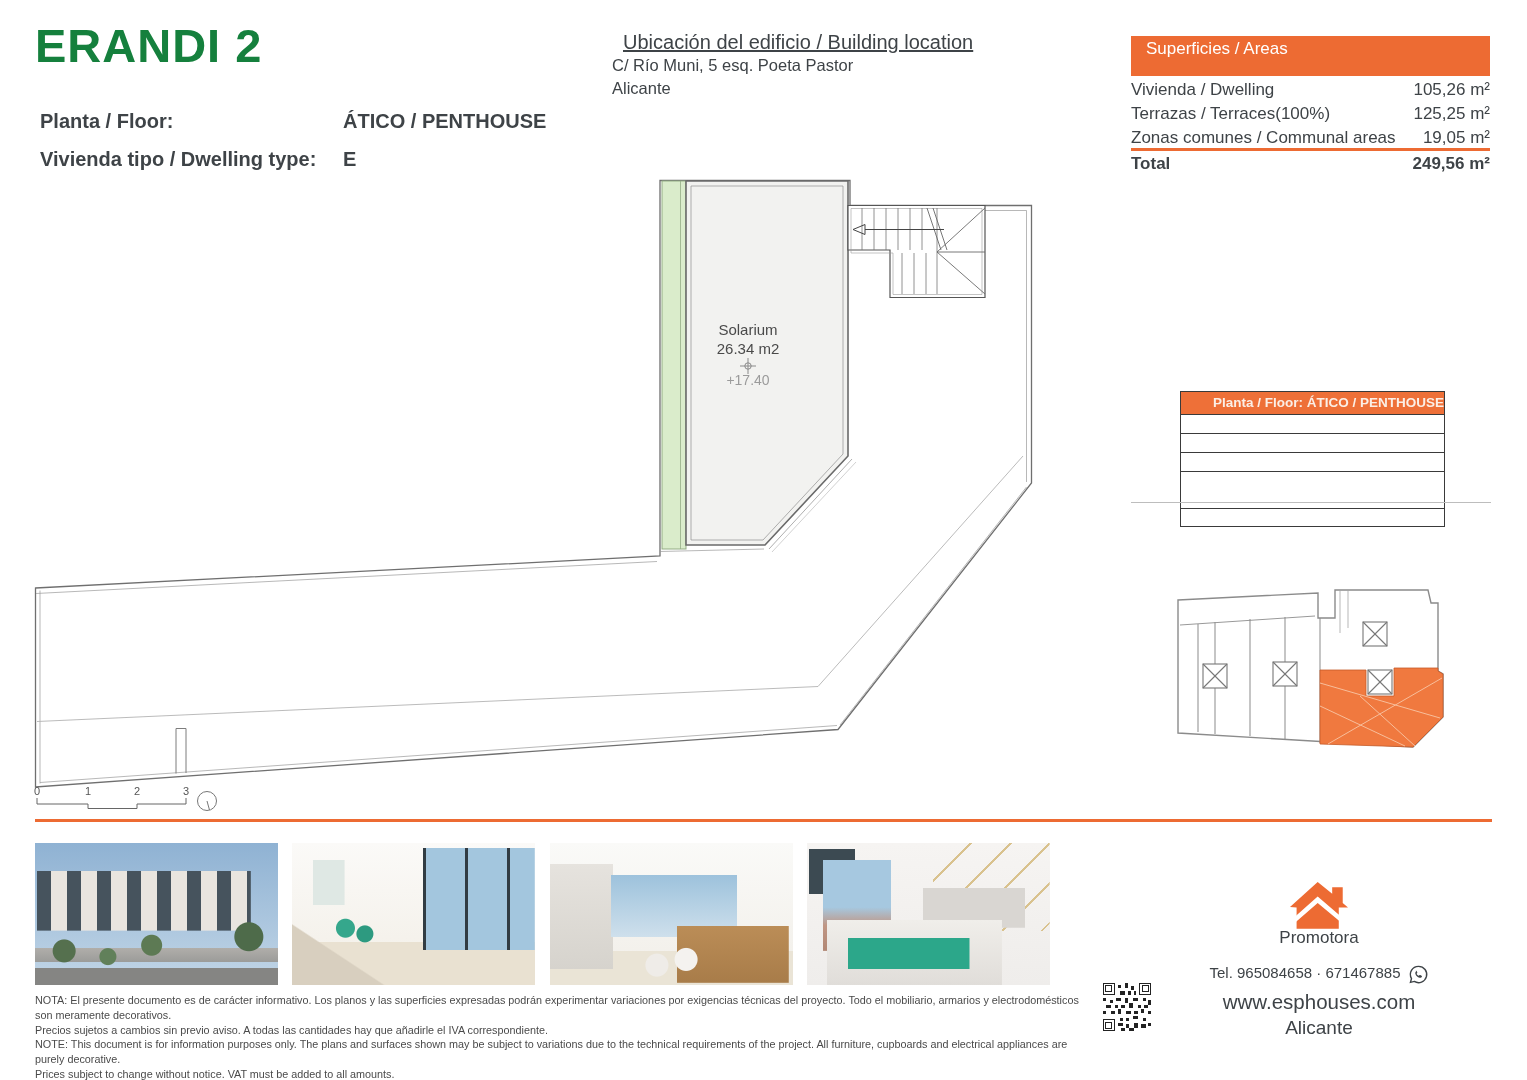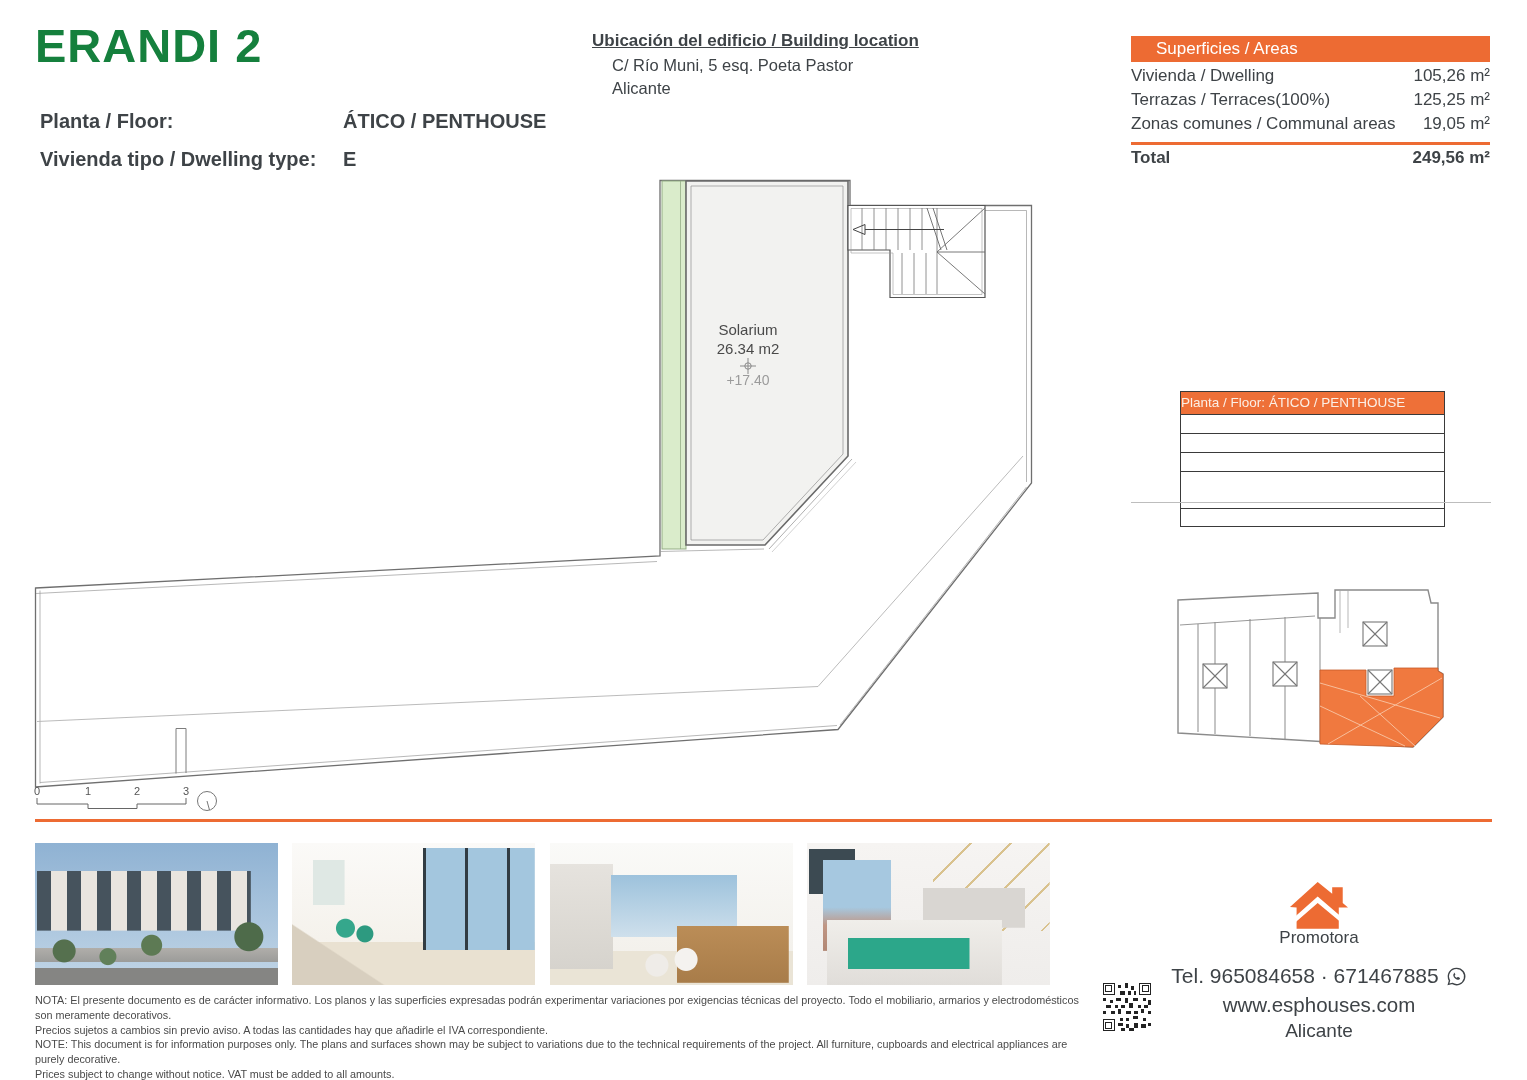--- a/index.html
+++ b/index.html
@@ -4,41 +4,41 @@
 <style>
   html,body{margin:0;padding:0;background:#ffffff;}
   .page{position:relative;width:1527px;height:1080px;background:#fff;overflow:hidden;
         font-family:"Liberation Sans",sans-serif;color:#3E4347;}
   .abs{position:absolute;}
 
   
   .brand-title{left:35px;top:18px;font-size:47px;font-weight:800;color:#15803d;letter-spacing:1px;}
   .meta-label{font-size:20px;font-weight:700;color:#3E4347;}
   .meta-value{font-size:20px;font-weight:700;color:#3E4347;}
-  .loc-title{left:592px;top:31px;font-size:17px;font-weight:700;text-decoration:underline;}
+  .loc-title{left:623px;top:31px;font-size:20px;font-weight:400;text-decoration:underline;}
   .loc-line1{left:612px;top:56px;font-size:16.5px;}
   .loc-line2{left:612px;top:79px;font-size:16.5px;}
 
   
   .areas{left:1131px;top:36px;width:359px;}
-  .areas-header{height:26px;background:#ED6B33;color:#fff;font-size:17px;line-height:26px;padding-left:25px;}
+  .areas-header{height:40px;background:#ED6B33;color:#fff;font-size:17px;line-height:26px;padding-left:15px;}
   .areas-row{height:24px;display:flex;justify-content:space-between;align-items:flex-end;font-size:17px;}
   .areas-row .v{font-variant-numeric:tabular-nums;}
   .areas-total{height:26px;display:flex;justify-content:space-between;align-items:center;
-               font-size:17px;font-weight:700;border-top:3px solid #ED6B33;margin-top:8px;}
+               font-size:17px;font-weight:700;border-top:3px solid #ED6B33;margin-top:0;}
 
   
   .room-label{left:688px;top:320px;width:120px;text-align:center;font-size:15px;color:#4a4a4a;line-height:19px;}
   .level-label{left:688px;top:372px;width:120px;text-align:center;font-size:14px;color:#9b9b9b;}
   .tick{font-size:11px;color:#555;width:10px;text-align:center;}
 
   
   .unit-table{left:1180px;top:391px;width:263px;border:1px solid #3a3a3a;background:#fff;}
-  .unit-header{height:22px;background:#EE7038;color:#FBEFE6;font-size:13.5px;font-weight:400;
-               text-align:left;line-height:22px;}
+  .unit-header{height:22px;background:#EE7038;color:#FBEFE6;font-size:13.5px;font-weight:700;
+               text-align:right;line-height:22px;}
   .unit-row{border-top:1px solid #3a3a3a;}
   .gray-rule{left:1131px;top:502px;width:360px;height:1px;background:#bdbdbd;}
 
   .divider{left:35px;top:819px;width:1457px;height:3px;background:#ED6B33;}
 
   
   .photo{top:843px;width:243px;height:142px;overflow:hidden;background:#e9e6e0;}
   .photo-1{left:35px;background:
     radial-gradient(circle at 12% 76%, #55704e 0 11px, rgba(0,0,0,0) 12px),
     radial-gradient(circle at 48% 72%, #5d7a54 0 10px, rgba(0,0,0,0) 11px),
@@ -79,21 +79,21 @@
     linear-gradient(#3c4a52,#3c4a52),
     linear-gradient(180deg,#f6f4f2 0%,#efedeb 100%);
     background-size:50% 22%,72% 46%,42% 28%,48% 62%,28% 64%,19% 32%,100% 100%;
     background-position:34% 86%,30% 100%,82% 44%,100% 0,9% 34%,1% 6%,0 0;background-repeat:no-repeat;}
 
   
   .brand-block{left:1128px;top:874px;width:382px;display:flex;flex-direction:column;align-items:center;}
   .logo-row{display:flex;align-items:center;gap:2px;}
   .logo-text{font-size:44px;font-weight:800;color:#3A3A3A;letter-spacing:-1px;}
   .promotora{font-size:17px;margin-top:-4px;}
-  .phone-row{display:flex;align-items:center;gap:7px;font-size:21px;margin-top:16px;}
+  .phone-row{display:flex;gap:7px;font-size:15px;margin-top:16px;}
   .website{font-size:20.5px;margin-top:5px;}
   .addr1{font-size:19px;margin-top:5px;}
   .addr2{font-size:19px;margin-top:3px;}
 
   .qr{left:1103px;top:983px;width:48px;height:48px;}
 
   .disclaimer{left:35px;top:993px;width:1060px;font-size:10.8px;line-height:14.8px;color:#4a4a4a;}
 </style>
 </head>
 <body>

